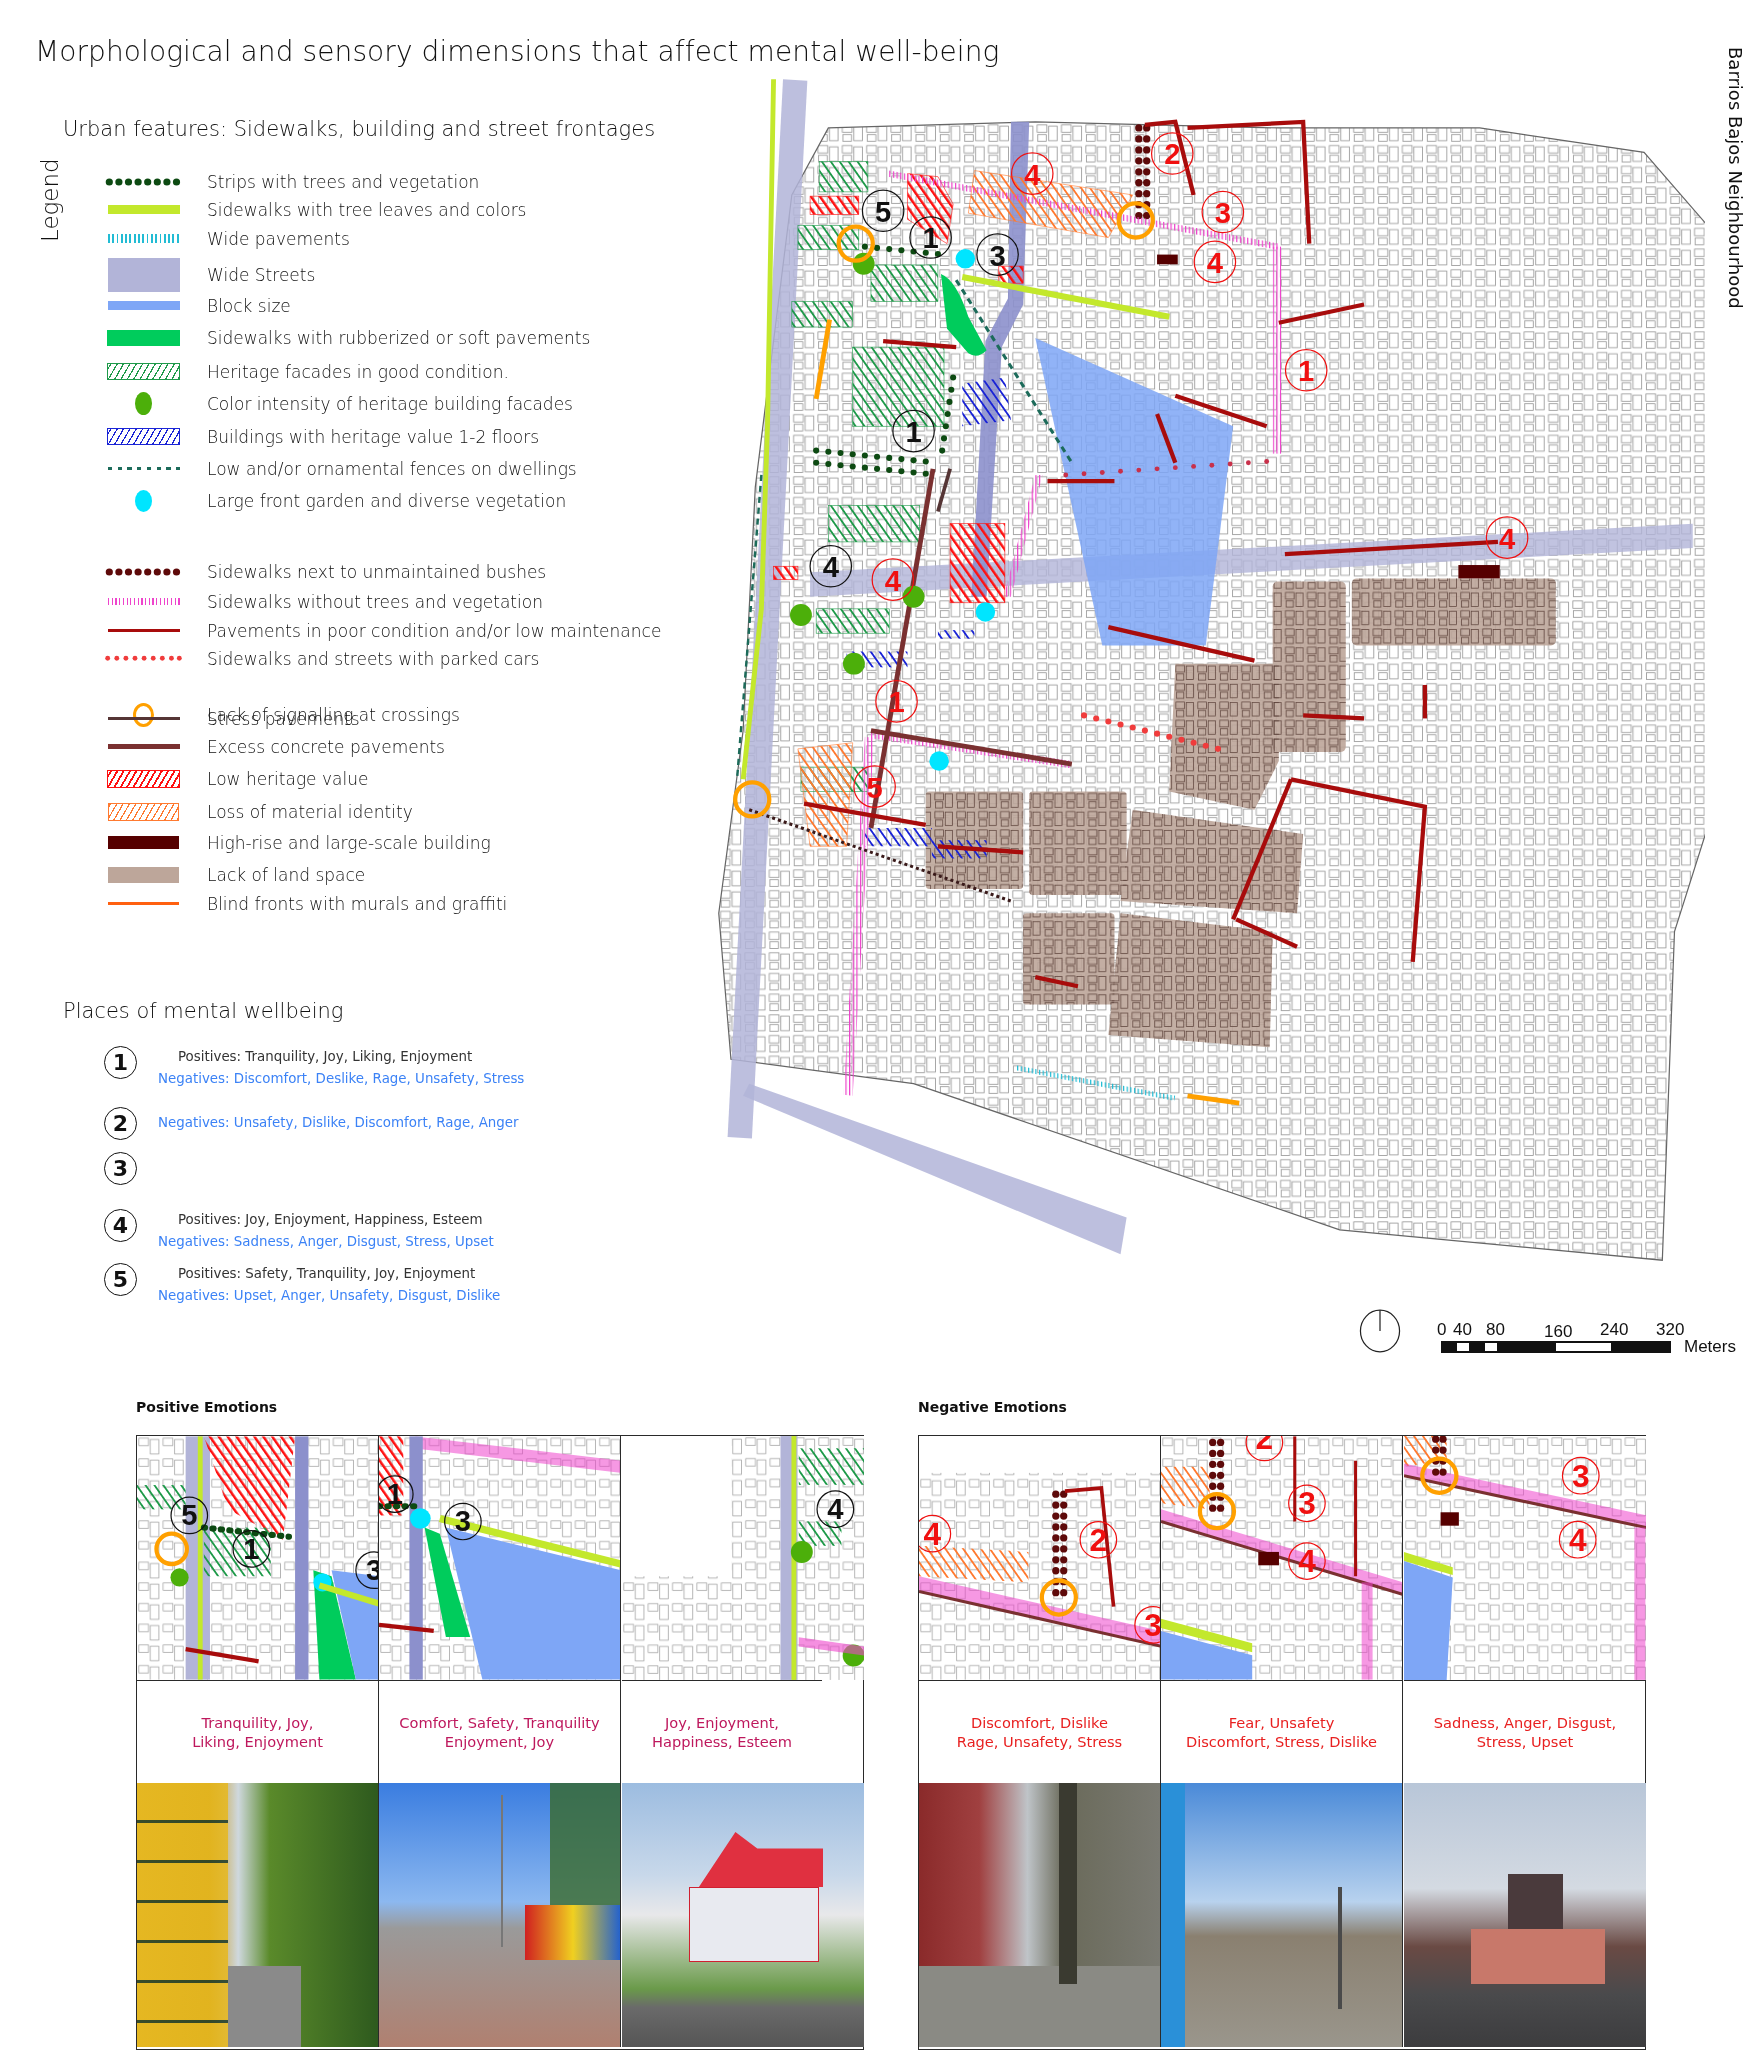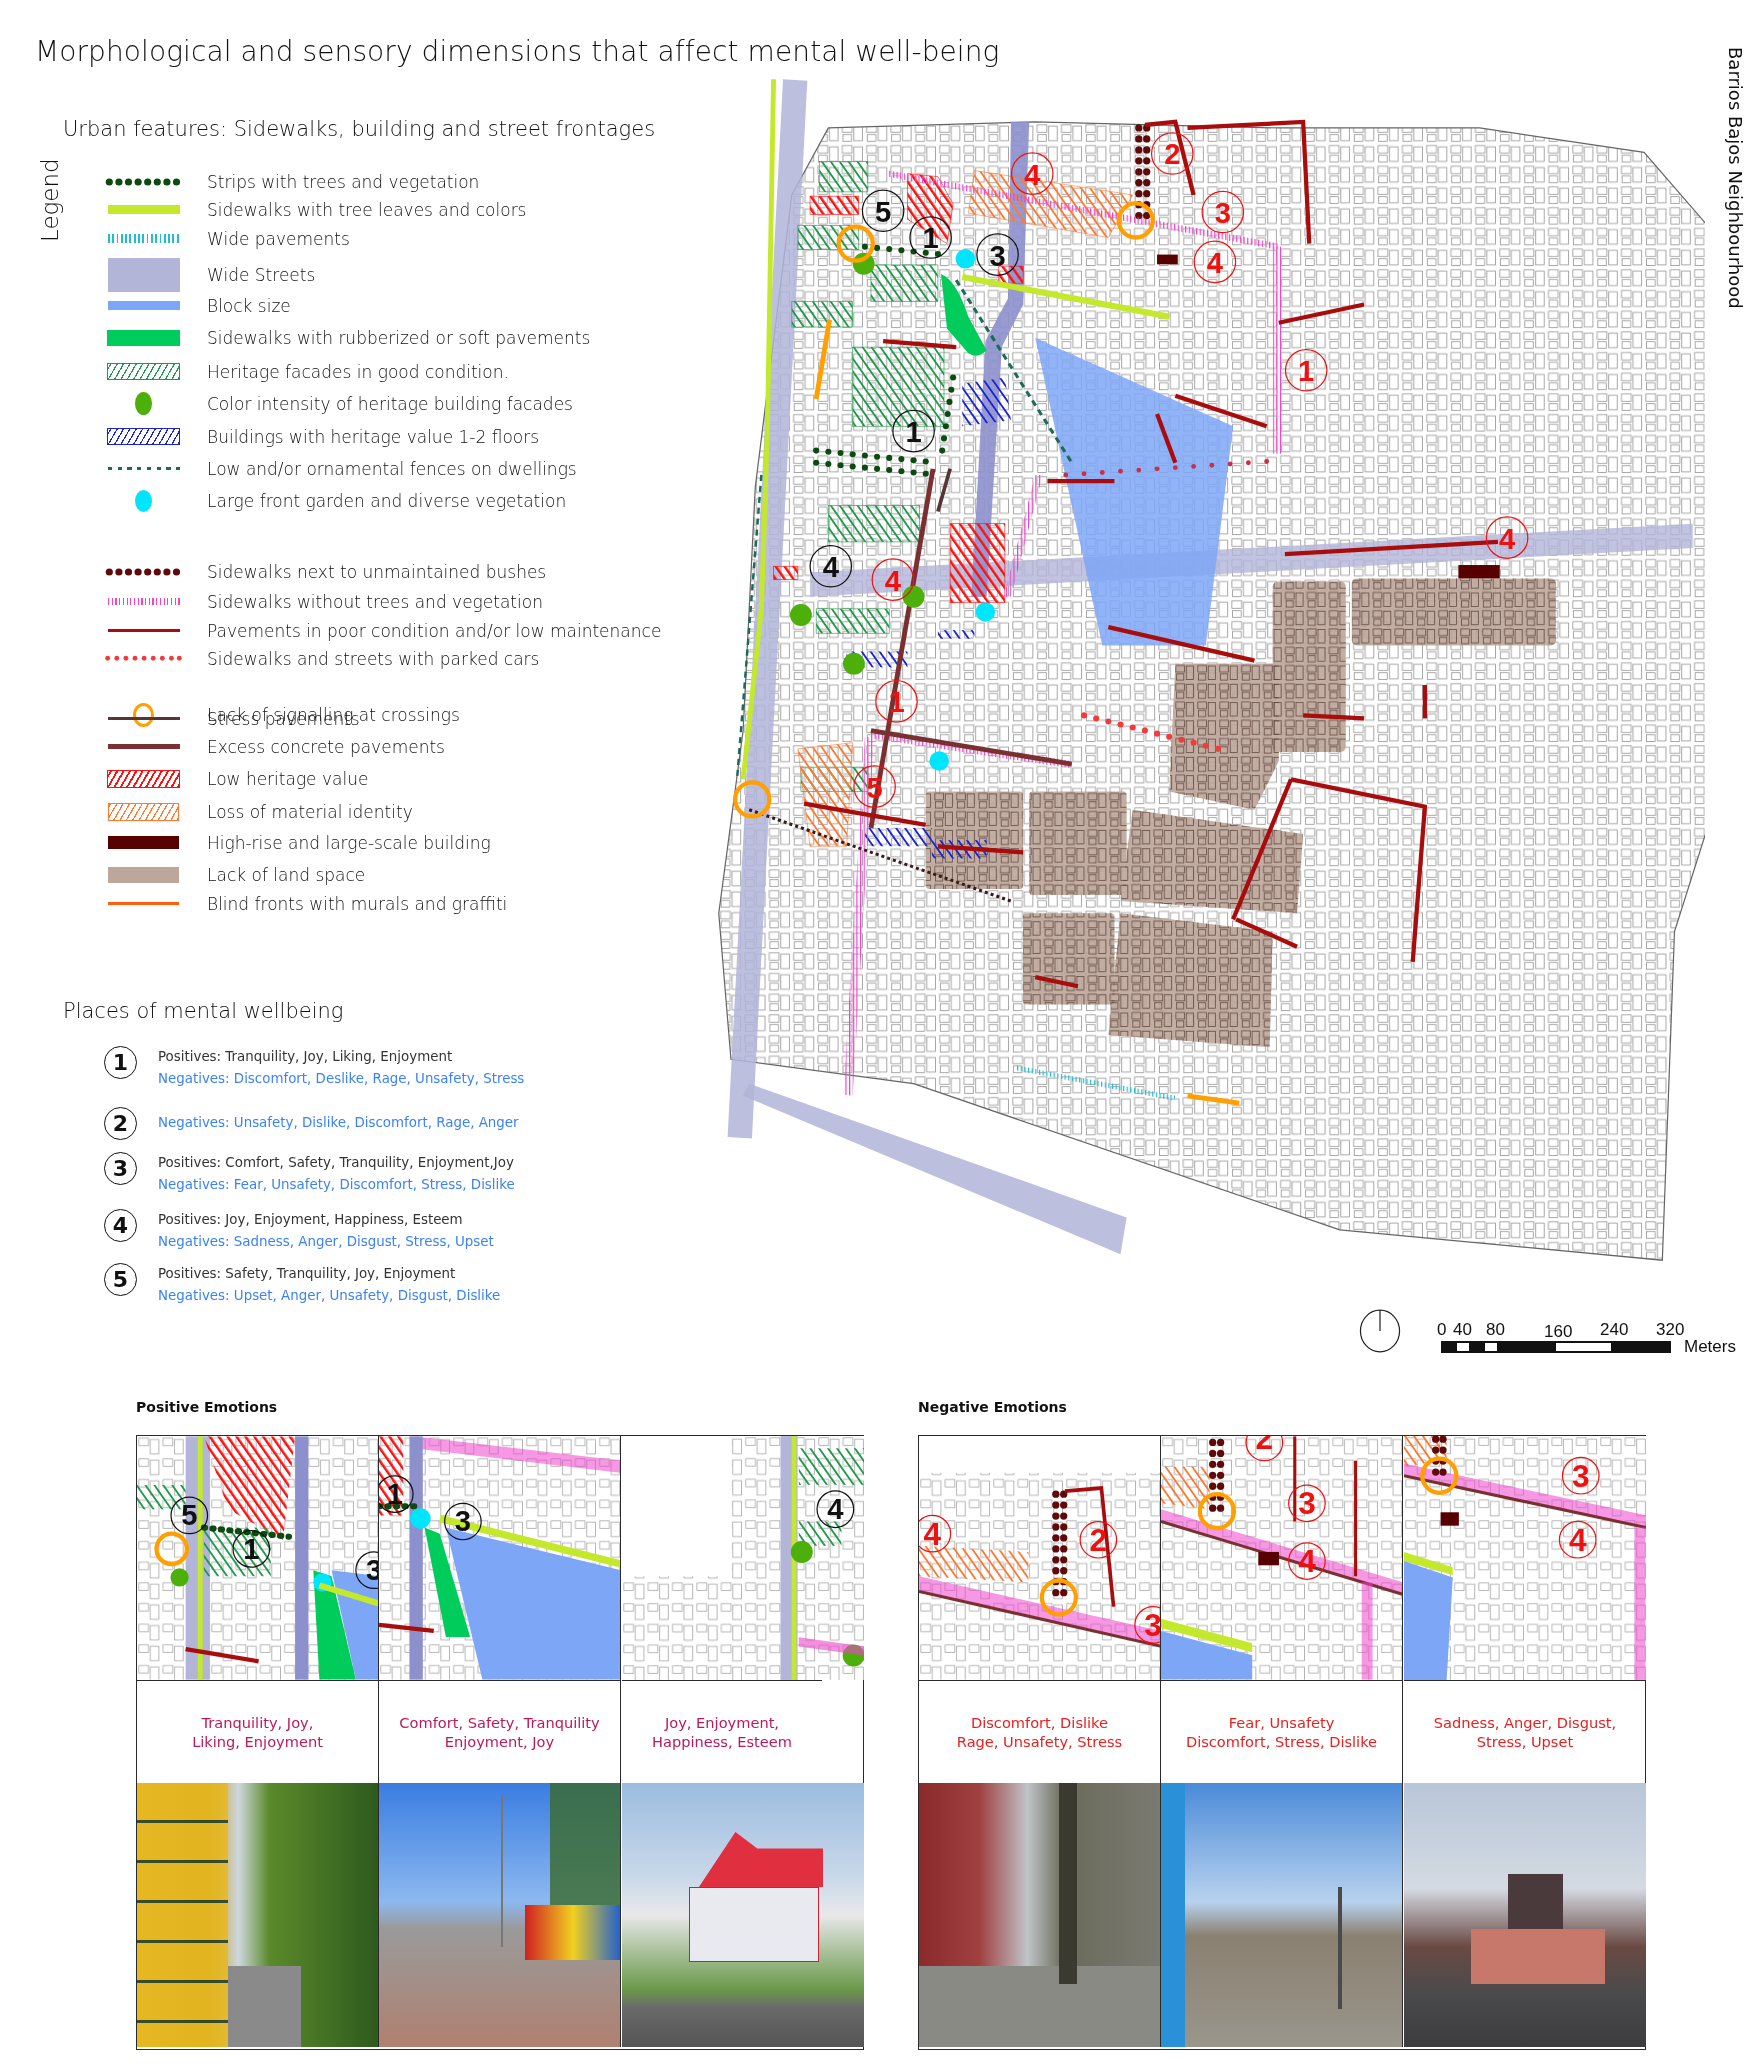--- a/index.html
+++ b/index.html
@@ -6,21 +6,21 @@
   body{width:1764px;height:2066px;position:relative;font-family:"DejaVu Sans","Liberation Sans",sans-serif;color:#111;overflow:hidden;}
   .abs{position:absolute;}
   .title{left:35px;top:35px;font-size:28px;font-weight:300;letter-spacing:0.1px;}
   .vert-right{right:12px;top:43px;writing-mode:vertical-rl;font-size:18px;}
   .sec-title{font-size:21px;font-weight:300;}
   .leg-row{position:absolute;left:104px;height:27px;display:flex;align-items:center;}
   .sym{width:79px;height:27px;display:flex;align-items:center;justify-content:center;margin-right:24px;}
   .leg-label{font-size:17px;font-weight:300;white-space:nowrap;}
   .place-row{position:absolute;left:104px;display:flex;align-items:flex-start;}
   .num-circle{width:33px;height:33px;border:1.8px solid #111;border-radius:50%;display:flex;align-items:center;justify-content:center;font-weight:bold;font-size:22px;margin-right:21px;box-sizing:border-box;}
-  .pos{font-size:13.4px;color:#333;line-height:22px;}
+  .pos{font-size:13.4px;color:#333;line-height:22px;margin-left:20px;}
   .neg{font-size:13.4px;color:#3b82f6;line-height:22px;}
   .emo-head{font-size:14px;font-weight:bold;}
   .panel{position:absolute;border:1.8px solid #2a2a2a;box-sizing:border-box;}
   .cell{position:absolute;box-sizing:border-box;border-right:1.2px solid #2a2a2a;overflow:hidden;}
   .cap{position:absolute;display:flex;align-items:center;justify-content:center;text-align:center;font-size:14.6px;line-height:19.5px;white-space:pre-line;box-sizing:border-box;border-right:1.2px solid #2a2a2a;border-top:1.8px solid #2a2a2a;border-bottom:1.8px solid #2a2a2a;}
   .cap.pos-c{color:#be185d;}
   .cap.neg-c{color:#e82020;}
   .photo{position:absolute;overflow:hidden;border-right:1.2px solid #2a2a2a;box-sizing:border-box;}
   .scale-lbl{font-family:"Liberation Sans",sans-serif;font-size:17px;}
 </style>
@@ -220,24 +220,20 @@
     </div>
 </div>
 <div class="place-row" style="top:1107px;">
   <div class="num-circle">2</div>
   <div style="padding-top:4.9px">
       <div class="neg">Negatives: Unsafety, Dislike, Discomfort, Rage, Anger</div>
     </div>
 </div>
 <div class="place-row" style="top:1152px;">
   <div class="num-circle">3</div>
-  <div>
-      <div class="pos">Positives: Comfort, Safety, Tranquility, Enjoyment,Joy</div>
-      <div class="neg">Negatives: Fear, Unsafety, Discomfort, Stress, Dislike</div>
-    </div>
 </div>
 <div class="place-row" style="top:1209px;">
   <div class="num-circle">4</div>
   <div>
       <div class="pos">Positives: Joy, Enjoyment, Happiness, Esteem</div>
       <div class="neg">Negatives: Sadness, Anger, Disgust, Stress, Upset</div>
     </div>
 </div>
 <div class="place-row" style="top:1263px;">
   <div class="num-circle">5</div>

